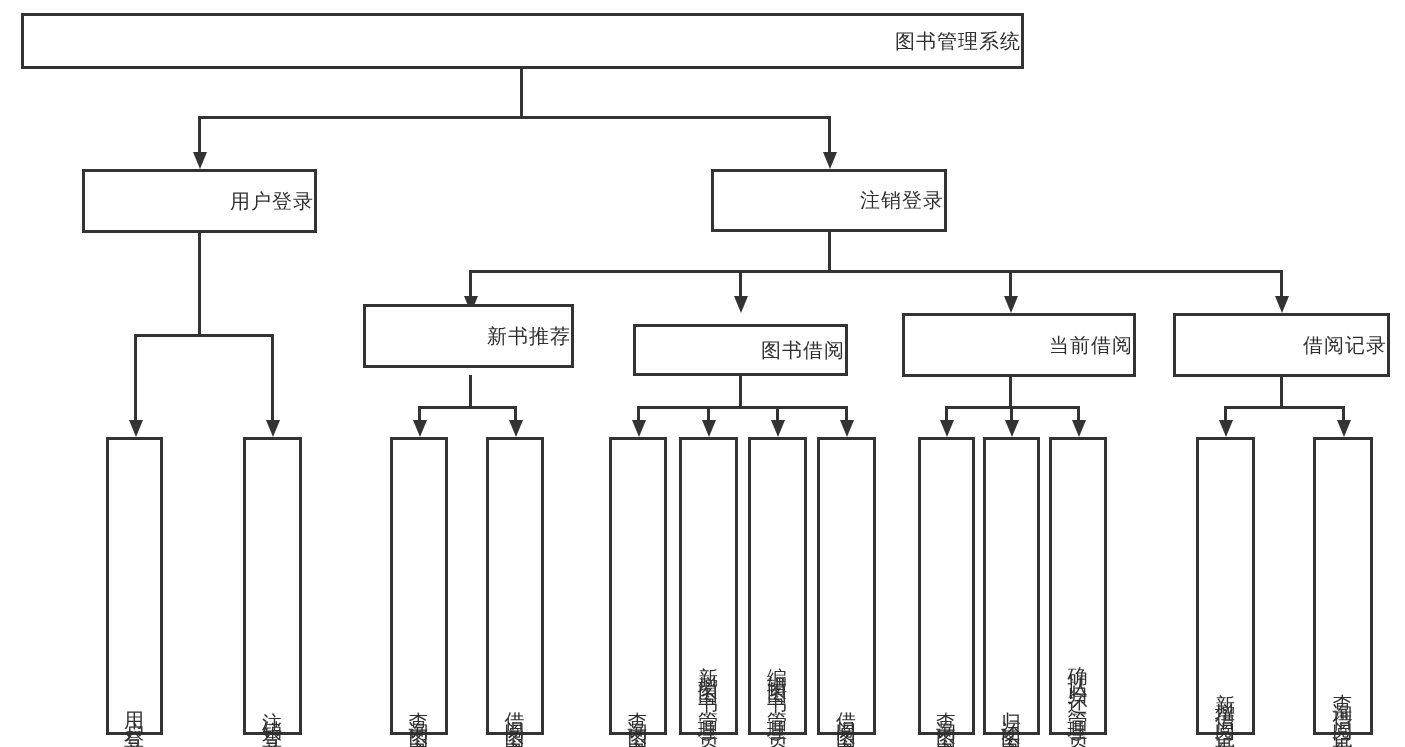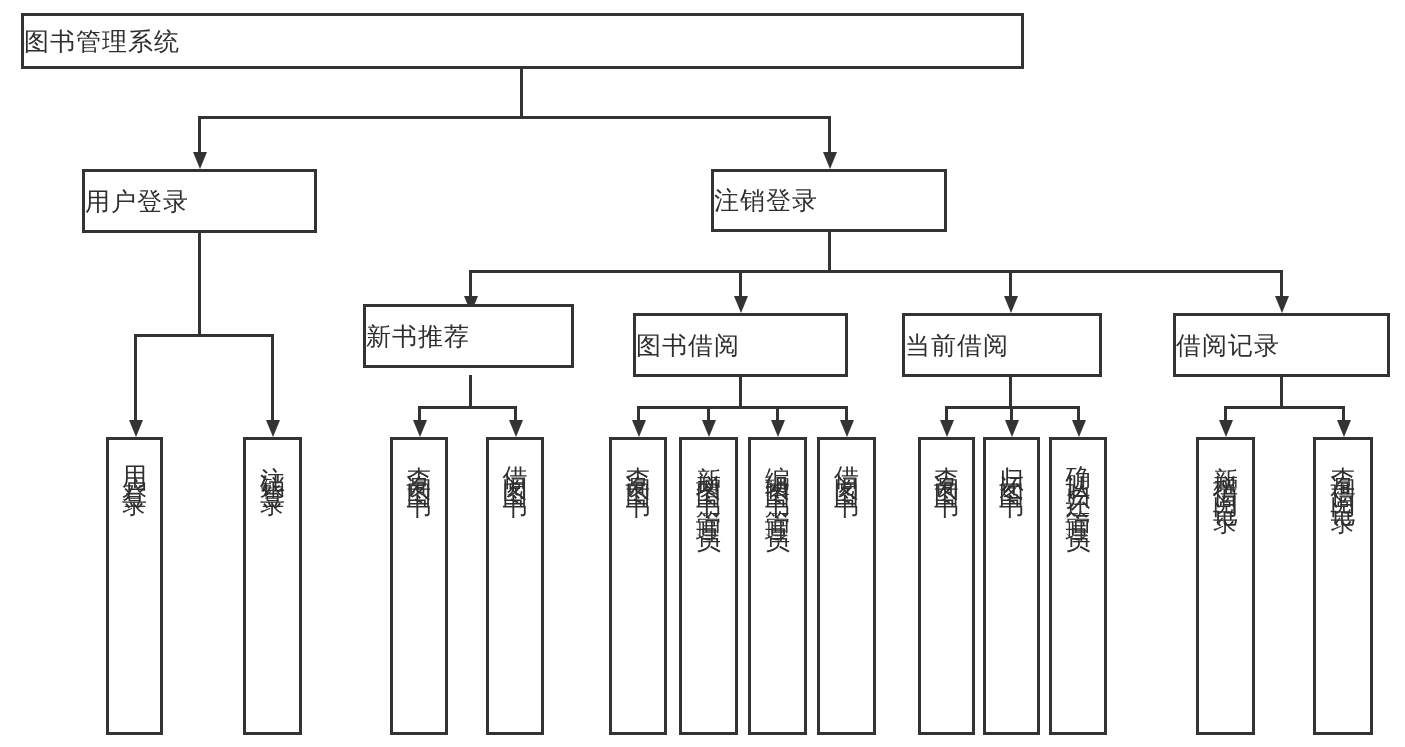--- a/index.html
+++ b/index.html
@@ -14,23 +14,23 @@
     width:1405px;height:747px;
     background:var(--bg);
     font-family:"Liberation Sans","DejaVu Sans",sans-serif;
     overflow:hidden;
   }
   .node{
     position:absolute;
     box-sizing:border-box;
     border:3px solid var(--line);
     background:var(--bg);
-    display:flex;align-items:center;justify-content:flex-start;
+    display:flex;align-items:center;justify-content:flex-end;
     color:var(--text);
-    font-size:25px;
+    font-size:20px;
     letter-spacing:1px;
     text-align:center;
   }
   .node.vert{
     writing-mode:vertical-rl;
     letter-spacing:9px;
     line-height:1;
     padding-top:6px;
   }
   .hline,.vline{position:absolute;background:var(--line);}
@@ -122,24 +122,24 @@
   <div class="node" style="left:82px;top:169px;width:235px;height:64px">
     <span>用户登录</span>
   </div>
   <div class="node" style="left:711px;top:169px;width:236px;height:63px">
     <span>注销登录</span>
   </div>
 
   <div class="node" style="left:363px;top:304px;width:211px;height:64px">
     <span>新书推荐</span>
   </div>
-  <div class="node" style="left:633px;top:313px;width:215px;height:64px">
+  <div class="node" style="left:633px;top:324px;width:215px;height:52px">
     <span>图书借阅</span>
   </div>
-  <div class="node" style="left:902px;top:313px;width:200px;height:64px">
+  <div class="node" style="left:902px;top:313px;width:234px;height:64px">
     <span>当前借阅</span>
   </div>
   <div class="node" style="left:1173px;top:313px;width:217px;height:64px">
     <span>借阅记录</span>
   </div>
 
   <div class="node vert" style="left:106px;top:437px;width:57px;height:298px">
     <span>用户登录</span>
   </div>
   <div class="node vert" style="left:243px;top:437px;width:59px;height:298px">

